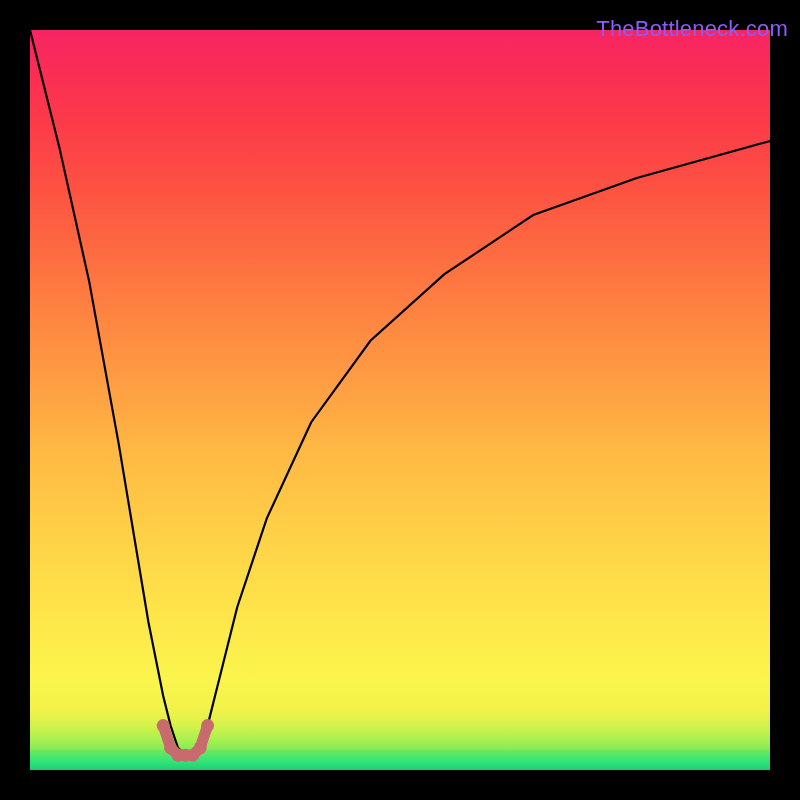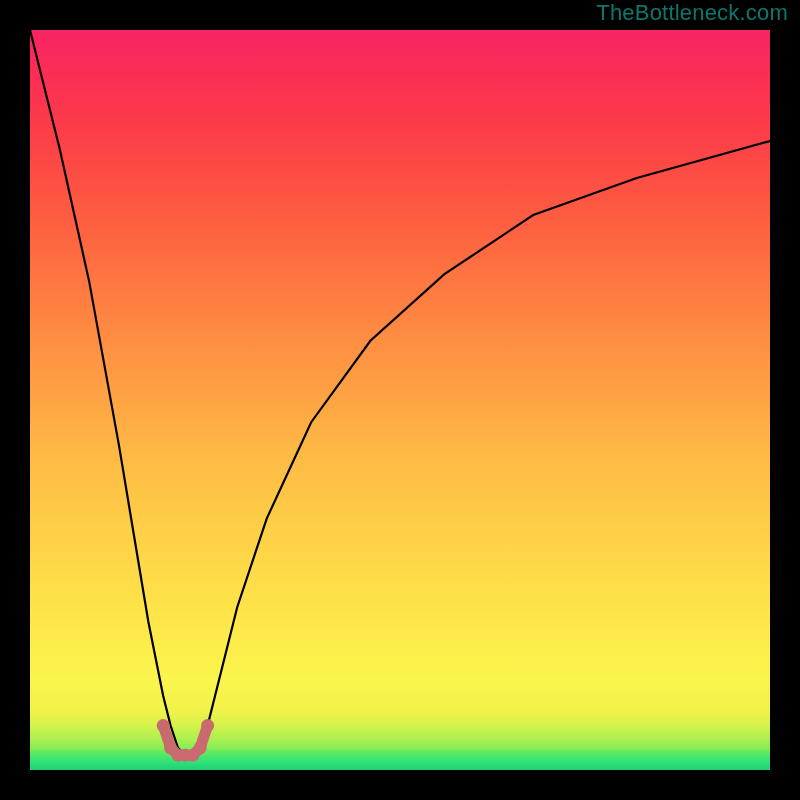--- a/index.html
+++ b/index.html
@@ -5,23 +5,23 @@
   * { margin: 0; padding: 0; box-sizing: border-box; }
   html, body { width: 800px; height: 800px; overflow: hidden; background: #000; }
   .outer {
     width: 800px;
     height: 800px;
     background: #000;
     position: relative;
   }
   .watermark {
     position: absolute;
-    top: 0;
+    top: 16px;
     right: 12px;
-    color: #0f766e;
+    color: #8b5cf6;
     font-family: Arial, Helvetica, sans-serif;
     font-size: 22px;
     letter-spacing: 0.2px;
     z-index: 5;
   }
   .plot {
     position: absolute;
     left: 30px;
     top: 30px;
     width: 740px;

